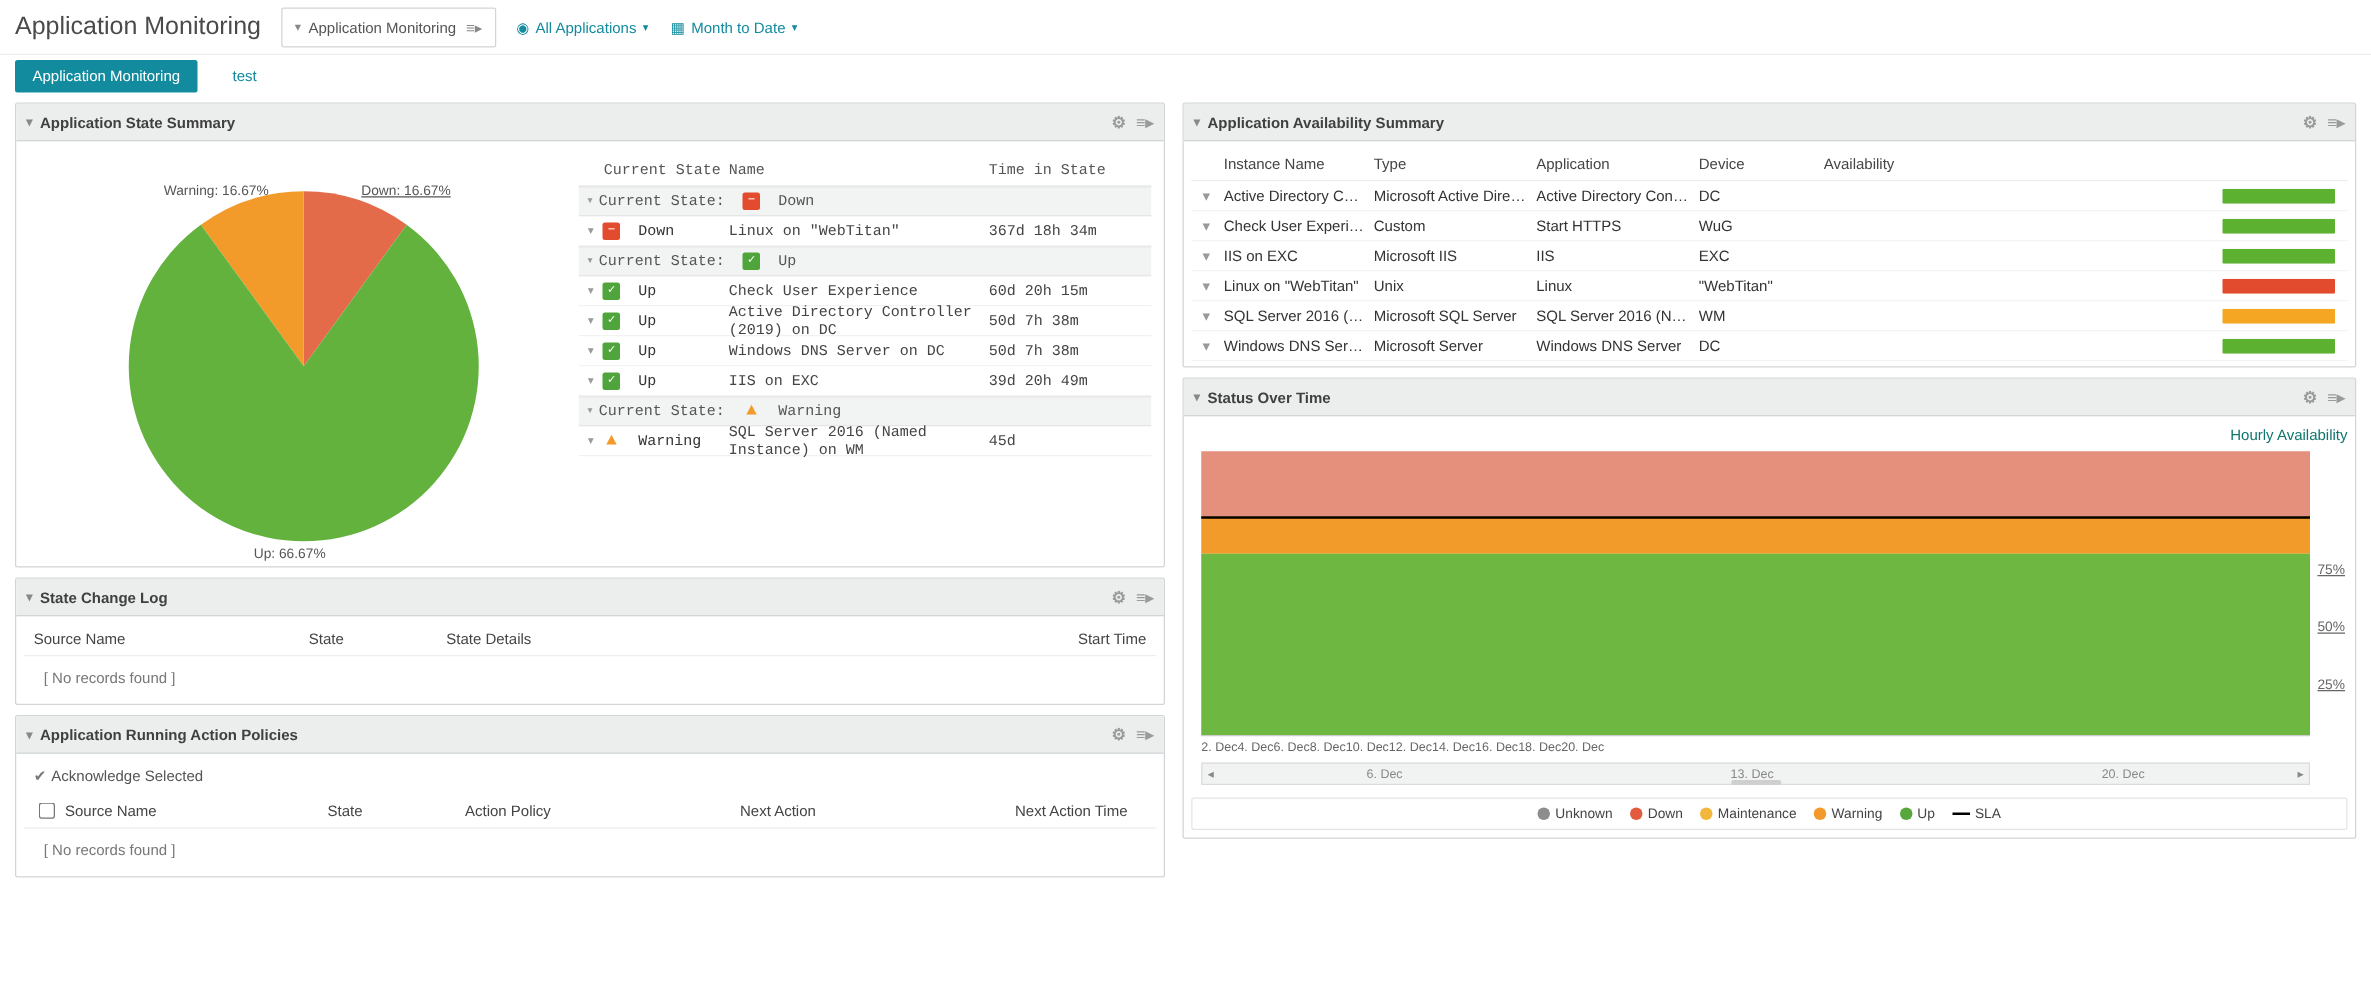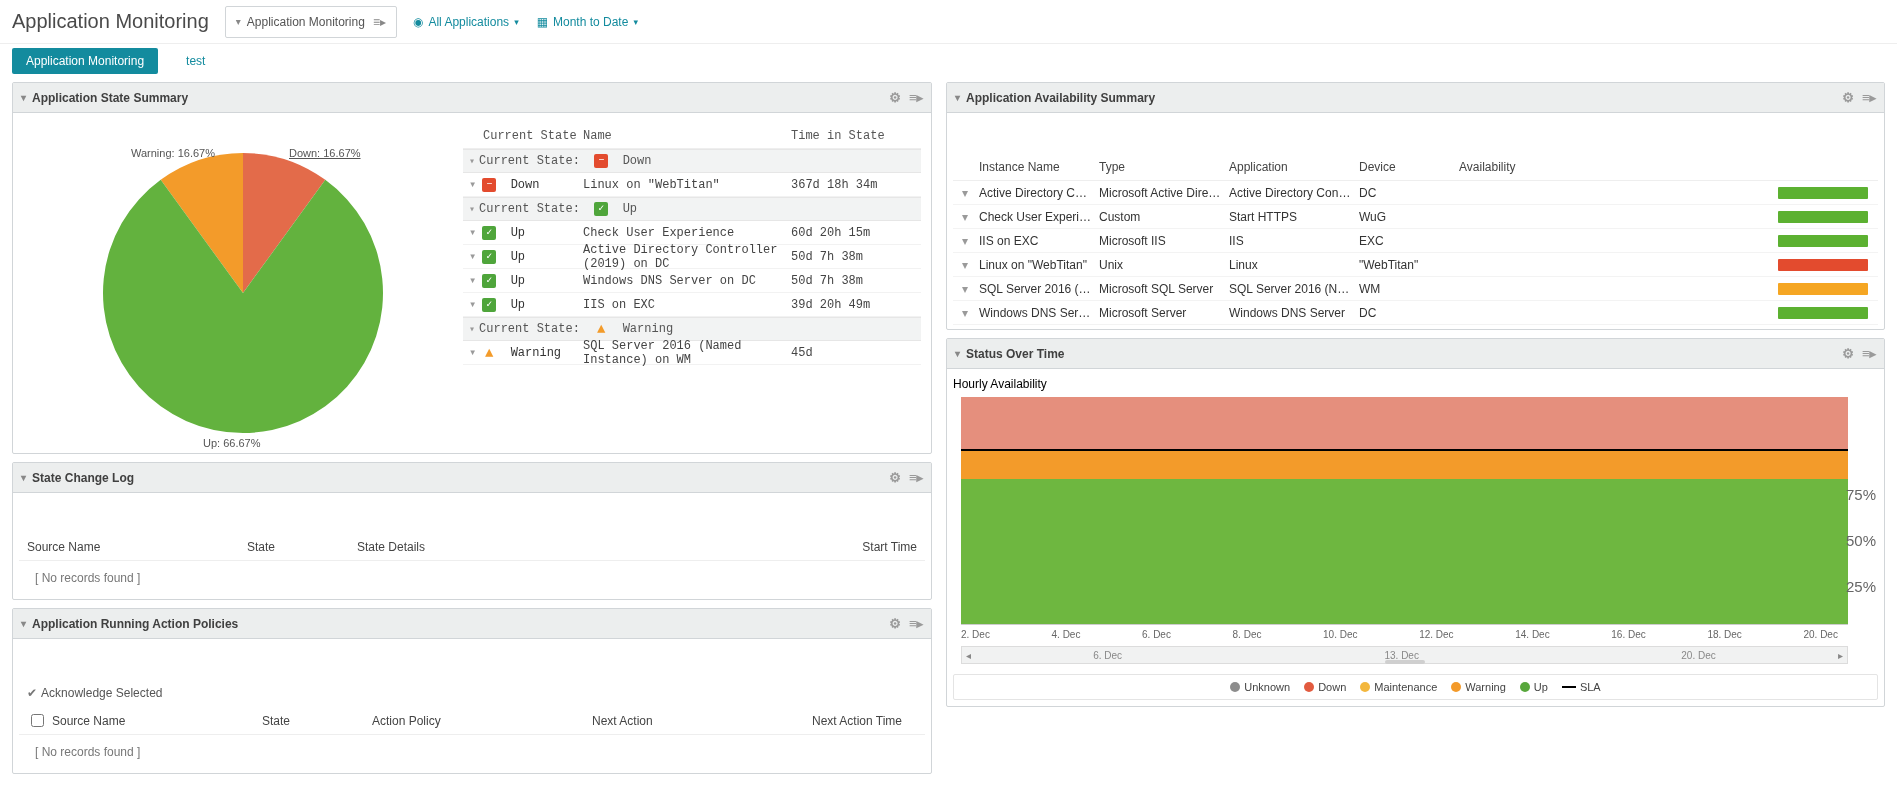--- a/index.html
+++ b/index.html
@@ -41,21 +41,21 @@
   
   .cols{display:flex;gap:14px;padding:8px 12px;}
   .col-left{width:920px;flex-shrink:0;display:flex;flex-direction:column;gap:8px;}
   .col-right{flex:1;display:flex;flex-direction:column;gap:8px;}
   
   .panel{border:1px solid var(--border);border-radius:2px;}
   .panel-header{display:flex;align-items:center;height:30px;background:var(--header-bg);border-bottom:1px solid var(--border);padding:0 8px;font-weight:600;color:#404040;}
   .panel-header .collapse{color:#888;margin-right:6px;font-size:10px;cursor:pointer;}
   .panel-header .spacer{flex:1;}
   .panel-header .hicon{color:#9a9a9a;margin-left:8px;cursor:pointer;font-size:13px;}
-  .panel-body{padding:4px 6px;margin-top:36px;}
+  .panel-body{padding:4px 6px;}
   
   
   .state-body{display:flex;padding:10px;}
   .pie-wrap{width:440px;display:flex;align-items:center;justify-content:center;position:relative;}
   .pie-labels{position:absolute;top:24px;width:100%;font-size:11px;color:#555;}
   .pie-label-w{position:absolute;left:108px;top:0;}
   .pie-label-d{position:absolute;left:266px;top:0;text-decoration:underline;}
   .pie-label-u{position:absolute;left:180px;top:290px;}
   
   .state-table{flex:1;font-size:12px;font-family:Liberation Mono, monospace;}
@@ -86,29 +86,29 @@
   .avail-row{display:flex;height:24px;align-items:center;border-bottom:1px solid #f3f3f3;padding:0 4px;}
   .ac{padding-right:6px;overflow:hidden;text-overflow:ellipsis;white-space:nowrap;}
   .ac.fi{width:22px;flex-shrink:0;text-align:center;color:#9a9a9a;cursor:pointer;}
   .ac1{width:120px;} .ac2{width:130px;} .ac3{width:130px;} .ac4{width:100px;} .ac5{flex:1;display:flex;justify-content:flex-end;}
   .avail-bar{width:90px;height:12px;background:var(--green-bar);border-radius:1px;}
   .avail-bar.red{background:#e34b2e;}
   .avail-bar.orange{background:#f5a623;}
   
   
   .sot-body{padding:8px 6px 6px 6px;}
-  .sot-title{text-align:left;color:#000000;font-size:12px;margin-bottom:6px;}
+  .sot-title{text-align:right;color:#0f766e;font-size:12px;margin-bottom:6px;}
   .sot-chart{position:relative;height:228px;border-bottom:1px solid #ccc;margin:0 30px 0 8px;}
   .sot-area{position:absolute;left:0;right:0;}
   .sot-area.green{top:36%;bottom:0;background:var(--green-area);}
   .sot-area.orange{top:23%;height:13%;background:var(--orange);}
   .sot-area.red{top:0;height:23%;background:var(--red-area);}
   .sot-sla{position:absolute;left:0;right:0;top:23%;height:0;border-top:2px solid #000;}
-  .sot-ticks{position:absolute;right:-28px;top:0;bottom:0;display:flex;flex-direction:column;justify-content:space-between;font-size:15px;color:#666;padding-top:10%;}
-  .sot-xaxis{display:flex;justify-content:space-between;margin:4px 40px 0 8px;font-size:10px;color:#666;}
+  .sot-ticks{position:absolute;right:-28px;top:0;bottom:0;display:flex;flex-direction:column;justify-content:space-between;font-size:11px;color:#666;padding-top:10%;text-decoration:underline;}
+  .sot-xaxis{display:flex;margin:4px 30px 0 8px;font-size:10px;color:#666;}
   .sot-nav{position:relative;height:18px;margin:6px 30px 0 8px;background:#f1f2f2;border:1px solid #dcdcdc;display:flex;align-items:center;justify-content:space-around;font-size:10px;color:#888;}
   .sot-legend{display:flex;justify-content:center;align-items:center;gap:14px;margin-top:10px;padding:6px 0;border:1px solid #e4e4e4;border-radius:2px;font-size:11px;color:#444;}
   .lg{display:flex;align-items:center;gap:4px;}
   .dot{width:10px;height:10px;border-radius:50%;display:inline-block;}
   .dot.unk{background:#8d8d8d;} .dot.down{background:#e25b3f;} .dot.maint{background:#f3b73d;} .dot.warn{background:#f39a2a;} .dot.up{background:#58a73c;}
   .sla-mark{width:14px;height:0;border-top:2px solid #000;display:inline-block;}
 </style>
 </head>
 <body>
 

